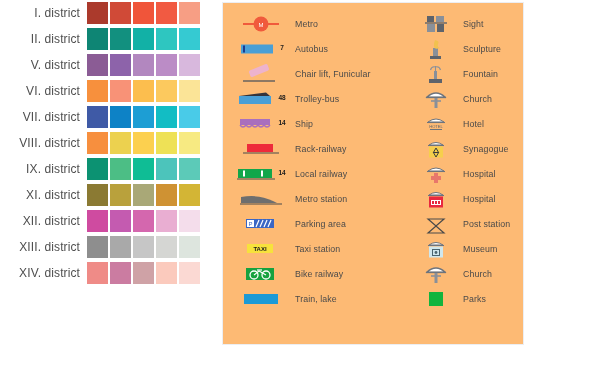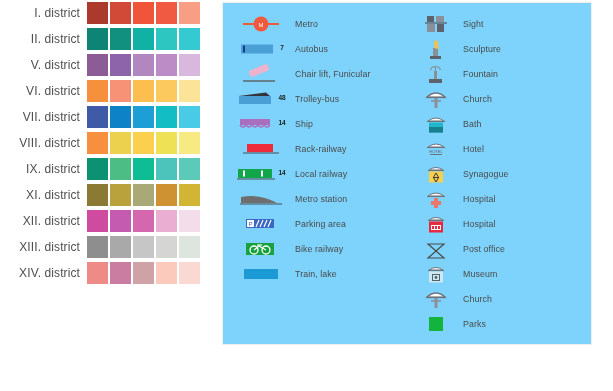--- a/index.html
+++ b/index.html
@@ -22,22 +22,22 @@
     width:80px; text-align:right; padding-right:7px;
     font-size:12px; color:#4f4f4f; letter-spacing:.1px;
     white-space:nowrap;
   }
   .swatches{display:flex;}
   .swatch{width:21px;height:22px;margin-right:2px;}
 
   
   #legend-panel{
     position:absolute; left:222px; top:2px;
-    width:370px; height:343px;
-    background:#7dd3fc;
+    width:302px; height:343px;
+    background:#fdba74;
     border:1px solid #eceef2;
     box-sizing:border-box;
   }
   .legend-col{
     position:absolute; top:8px;
   }
   #legend-col-transport{left:10px; width:175px;}
   #legend-col-poi{left:192px; width:150px;}
   .legend-row{
     display:flex; align-items:center;
@@ -288,20 +288,31 @@
                 <line x1="27" y1="10" x2="30" y2="3"></line>
               </g>
             </svg>
           </div>
         </div>
         <div class="legend-text">Parking area</div>
       </div>
       <div class="legend-row">
         <div class="legend-icon">
           <div class="symbol-wrap">
+            <svg width="40" height="13" viewBox="0 0 40 13" xmlns="http://www.w3.org/2000/svg">
+              <rect x="6" y="2" width="26" height="9" fill="#f7e23c"></rect>
+              <text x="19" y="9" font-size="6" font-weight="bold" fill="#1a1a1a" text-anchor="middle" font-family="Liberation Sans">TAXI</text>
+            </svg>
+          </div>
+        </div>
+        <div class="legend-text">Taxi station</div>
+      </div>
+      <div class="legend-row">
+        <div class="legend-icon">
+          <div class="symbol-wrap">
             <svg width="40" height="16" viewBox="0 0 40 16" xmlns="http://www.w3.org/2000/svg">
               <rect x="5" y="2" width="28" height="12" fill="#17a23f"></rect>
               <circle cx="13" cy="9" r="4" fill="none" stroke="#ffffff" stroke-width="1.3"></circle>
               <circle cx="25" cy="9" r="4" fill="none" stroke="#ffffff" stroke-width="1.3"></circle>
               <path d="M13 9 L18 5 L25 9" fill="none" stroke="#ffffff" stroke-width="1.2"></path>
               <line x1="16" y1="4" x2="21" y2="4" stroke="#ffffff" stroke-width="1.2"></line>
             </svg>
           </div>
         </div>
         <div class="legend-text">Bike railway</div>
@@ -361,33 +372,20 @@
           <div class="symbol-wrap">
             <svg width="24" height="22" viewBox="0 0 24 22" xmlns="http://www.w3.org/2000/svg">
               <path d="M3 9 Q12 1 21 9 Z" fill="#ffffff" stroke="#6e747c" stroke-width="1.2"></path>
               <line x1="2" y1="9.5" x2="22" y2="9.5" stroke="#6e747c" stroke-width="1.3"></line>
               <rect x="10.5" y="10" width="3" height="10" fill="#8a9099"></rect>
               <line x1="7" y1="13" x2="17" y2="13" stroke="#8a9099" stroke-width="1.6"></line>
             </svg>
           </div>
         </div>
         <div class="legend-text">Church</div>
-      </div>
-      <div class="legend-row">
-        <div class="legend-icon legend-icon-poi">
-          <div class="symbol-wrap">
-            <svg width="24" height="22" viewBox="0 0 24 22" xmlns="http://www.w3.org/2000/svg">
-              <path d="M4 8 Q12 2 20 8 Z" fill="#ffffff" stroke="#6e747c" stroke-width="1"></path>
-              <line x1="3" y1="8.5" x2="21" y2="8.5" stroke="#6e747c" stroke-width="1.1"></line>
-              <rect x="5" y="9.5" width="14" height="10" fill="#22b7c9"></rect>
-              <rect x="5" y="14" width="14" height="5.5" fill="#1b7f92"></rect>
-            </svg>
-          </div>
-        </div>
-        <div class="legend-text">Bath</div>
       </div>
       <div class="legend-row">
         <div class="legend-icon legend-icon-poi">
           <div class="symbol-wrap">
             <svg width="24" height="22" viewBox="0 0 24 22" xmlns="http://www.w3.org/2000/svg">
               <path d="M4 9 Q12 3 20 9 Z" fill="#ffffff" stroke="#6e747c" stroke-width="1"></path>
               <line x1="3" y1="9.5" x2="21" y2="9.5" stroke="#6e747c" stroke-width="1.1"></line>
               <text x="12" y="14.5" font-size="4" fill="#5e636b" text-anchor="middle" font-family="Liberation Sans">HOTEL</text>
               <line x1="6" y1="16.5" x2="18" y2="16.5" stroke="#6e747c" stroke-width="1"></line>
             </svg>
@@ -440,21 +438,21 @@
       </div>
       <div class="legend-row">
         <div class="legend-icon legend-icon-poi">
           <div class="symbol-wrap">
             <svg width="24" height="22" viewBox="0 0 24 22" xmlns="http://www.w3.org/2000/svg">
               <path d="M4 6 L20 6 L12 13 Z" fill="none" stroke="#4a4a4a" stroke-width="1.2"></path>
               <path d="M4 20 L12 13 L20 20 Z" fill="none" stroke="#4a4a4a" stroke-width="1.2"></path>
             </svg>
           </div>
         </div>
-        <div class="legend-text">Post office</div>
+        <div class="legend-text">Post station</div>
       </div>
       <div class="legend-row">
         <div class="legend-icon legend-icon-poi">
           <div class="symbol-wrap">
             <svg width="24" height="22" viewBox="0 0 24 22" xmlns="http://www.w3.org/2000/svg">
               <path d="M5 7 Q12 2 19 7 Z" fill="#ffffff" stroke="#6e747c" stroke-width="1"></path>
               <line x1="4" y1="7.5" x2="20" y2="7.5" stroke="#6e747c" stroke-width="1.1"></line>
               <rect x="5" y="8.5" width="14" height="11" fill="#cfe7ee"></rect>
               <rect x="8.5" y="11.5" width="7" height="6" fill="none" stroke="#4a6570" stroke-width="1"></rect>
               <circle cx="12" cy="14.5" r="1.4" fill="#4a6570"></circle>

